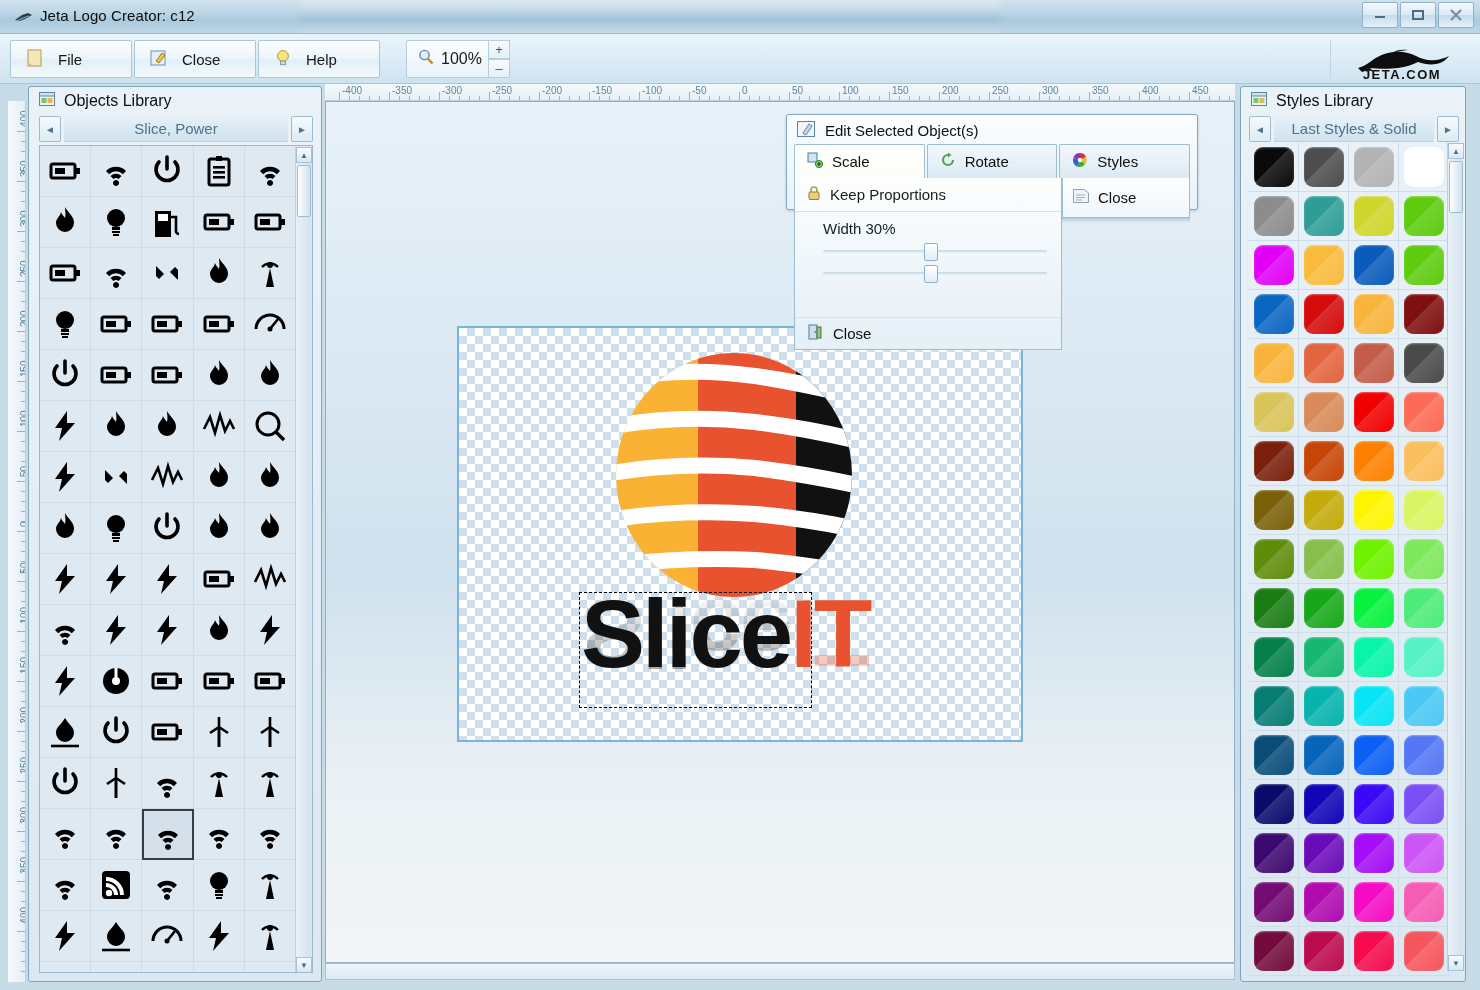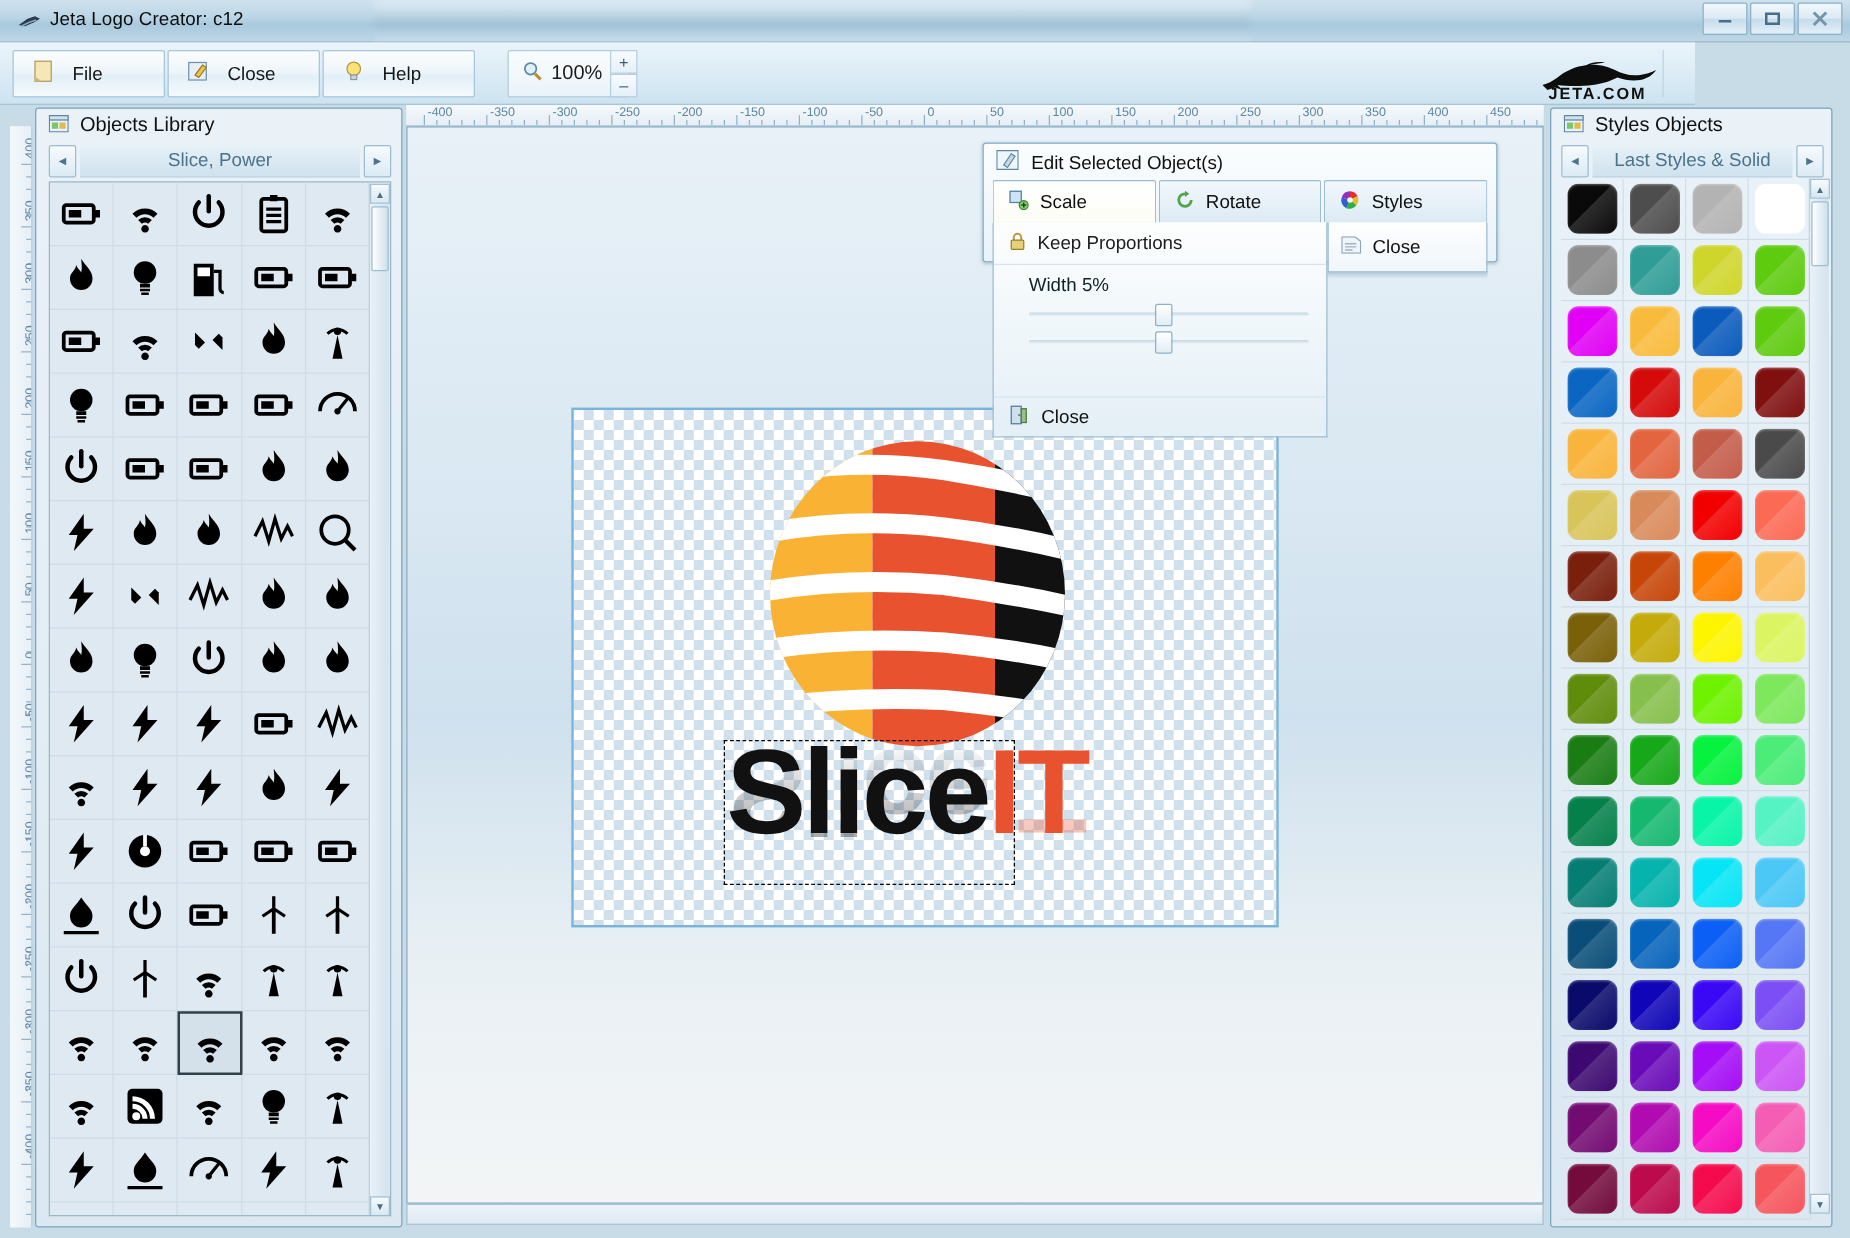--- a/index.html
+++ b/index.html
@@ -34,21 +34,21 @@
     width:36px; height:26px;
     background:linear-gradient(to bottom,#f2f8fc 0%,#dceaf4 48%,#c6dcec 52%,#e4f0f8 100%);
     border:1px solid #8fb2c9; border-radius:2px;
     display:flex; align-items:center; justify-content:center;
     color:#3c5d74; font-size:14px;
   }
   .wbtn.close{ color:#6c8ba3; font-size:17px; font-weight:bold;}
 
   
   .toolbar{
-    position:absolute; left:0; top:34px; width:1356px; height:50px;
+    position:absolute; left:0; top:34px; width:1480px; height:50px;
     background:linear-gradient(to bottom,#eaf4fa 0%,#dcecf6 50%,#cde3f0 100%);
     border-bottom:1px solid #a9c4d6;
   }
   .tbar-btn{
     position:absolute; top:6px; height:38px; width:150px;
     background:linear-gradient(to bottom,#fbfdfe 0%,#eef6fb 45%,#e2eff7 55%,#f4fafd 100%);
     border:1px solid #a9c7da; border-radius:2px;
     display:flex; align-items:center; padding-left:14px; gap:13px;
     font-size:15px; color:#151515;
   }
@@ -1206,21 +1206,21 @@
   <div class="scalepanel">
     <div class="keepprop">
       <span class="ic">
         <svg width="14" height="16" viewBox="0 0 14 16">
           <path d="M4 7 V5 a3 3 0 0 1 6 0 V7" fill="none" stroke="#b79a44" stroke-width="1.6"></path>
           <rect x="2" y="7" width="10" height="7.5" rx="1" fill="#e8cf7d" stroke="#9a7f2c"></rect>
         </svg>
       </span>
       <span>Keep Proportions</span>
     </div>
-    <div class="sl-label">Width 5%</div>
+    <div class="sl-label">Width 30%</div>
     <div class="slider">
       <div class="track"></div>
       <div class="knob"></div>
     </div>
     <div class="slider">
       <div class="track"></div>
       <div class="knob"></div>
     </div>
     <div class="closerow">
       <span class="ic">
@@ -1248,21 +1248,21 @@
   <div class="stylepanel">
     <div class="panel-head">
       <span class="ic">
         <svg width="16" height="14" viewBox="0 0 16 14">
           <rect x="0.5" y="0.5" width="15" height="13" fill="#eaf3fa" stroke="#5d86a2"></rect>
           <rect x="0.5" y="0.5" width="15" height="3.5" fill="#cfe2ee" stroke="#5d86a2"></rect>
           <rect x="2.5" y="6" width="5" height="5" fill="#7dc46b"></rect>
           <rect x="8.5" y="6" width="5" height="5" fill="#e0bc4e"></rect>
         </svg>
       </span>
-      <span class="ptitle">Styles Objects</span>
+      <span class="ptitle">Styles Library</span>
     </div>
     <div class="catbar">
       <div class="catarrow">◄</div>
       <div class="catname">Last Styles &amp; Solid</div>
       <div class="catarrow">►</div>
     </div>
     <div class="swgrid" id="swgrid">
         <div class="swcell">
           <div class="swatch" style="background: linear-gradient(135deg, rgb(10, 10, 10) 0%, rgb(10, 10, 10) 45%, rgba(255, 255, 255, 0.14) 46%, rgb(10, 10, 10) 100%) rgb(10, 10, 10); box-shadow: rgba(255, 255, 255, 0.35) 0px 1px 2px inset;"></div>
         </div>

